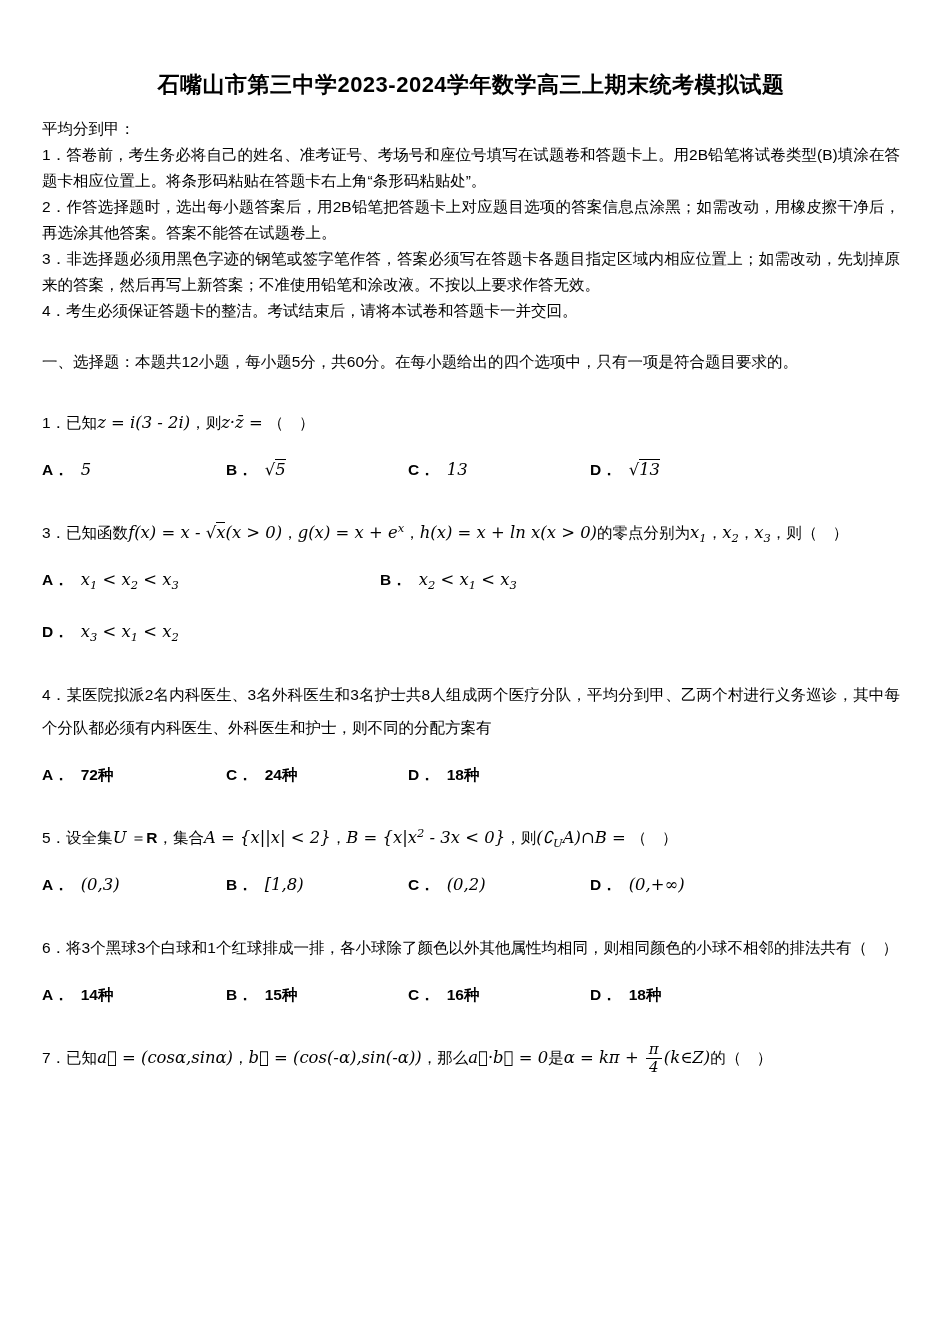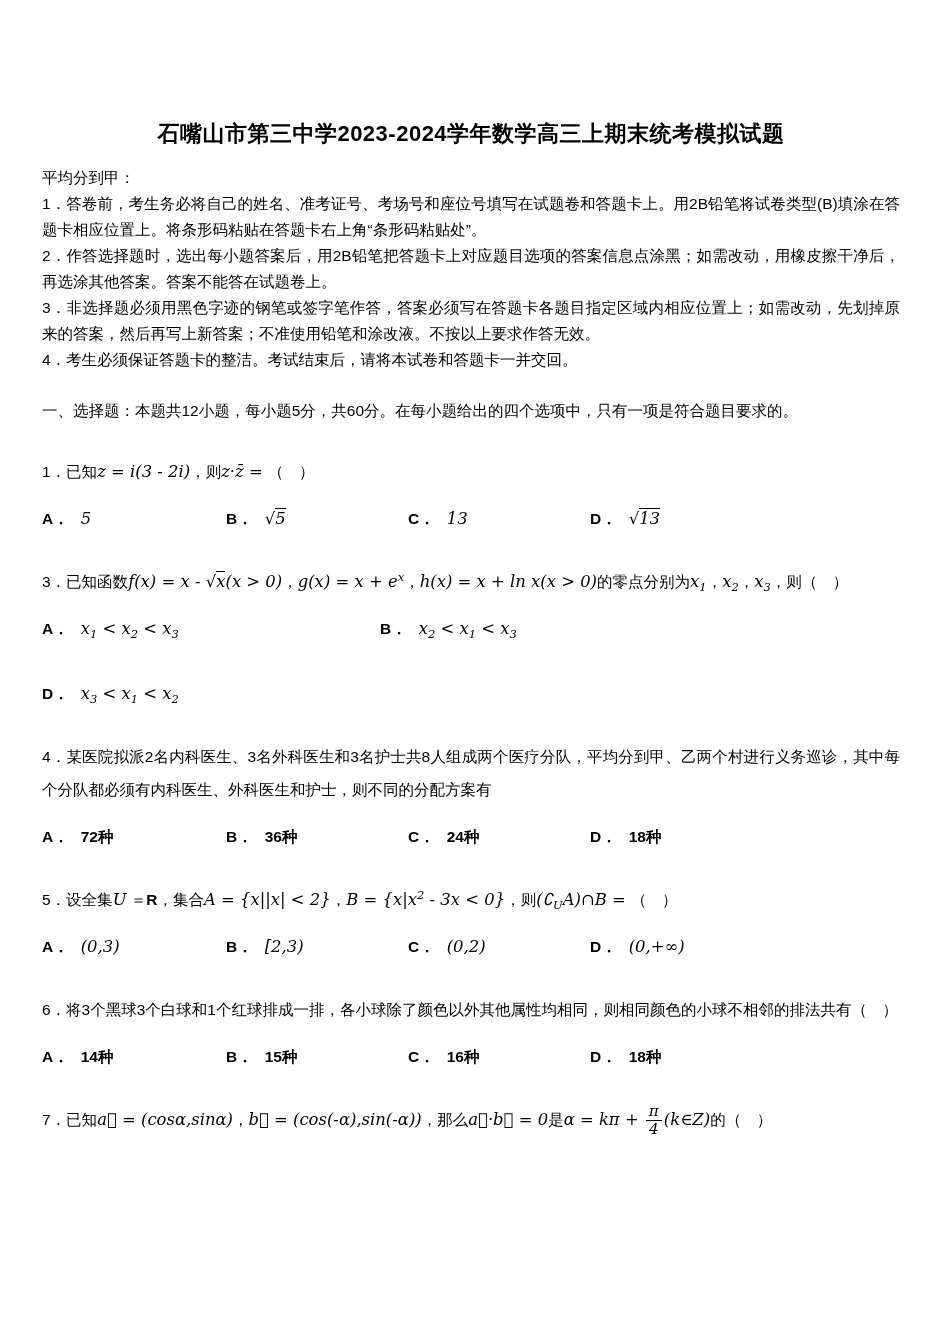--- a/index.html
+++ b/index.html
@@ -7,21 +7,21 @@
   body {
     width: 950px;
     min-height: 1344px;
     color: #000;
     font-family: "Liberation Sans", sans-serif;
     font-size: 15.5px;
   }
   .page {
     width: 942px;
     min-height: 1344px;
-    padding: 119px 42px 40px 42px;
+    padding: 70px 42px 40px 42px;
     background: #fff;
   }
   .title {
     text-align: center;
     font-weight: bold;
     font-size: 22px;
     letter-spacing: 0.5px;
     margin-bottom: 16px;
   }
   .notice-heading { line-height: 26px; }
@@ -37,21 +37,21 @@
   .stem {
     line-height: 33px;
     text-align: justify;
   }
   .options {
     display: grid;
     margin-top: 14px;
     line-height: 33px;
   }
   .cols4 { grid-template-columns: 168px 166px 166px 1fr; gap: 16px; }
-  .cols2 { grid-template-columns: 338px 1fr; row-gap: 32px; }
+  .cols2 { grid-template-columns: 338px 1fr; row-gap: 19px; }
   .opt .lab { font-weight: bold; margin-right: 12px; }
   
   m {
     font-family: "DejaVu Serif", serif;
     font-style: italic;
     font-size: 1.06em;
     white-space: nowrap;
   }
   m sup, m sub {
     font-size: 0.7em;
@@ -104,31 +104,30 @@
       <p class="opt"><b class="lab">A．</b><span><m>x<sub>1</sub> &lt; x<sub>2</sub> &lt; x<sub>3</sub></m></span></p>
       <p class="opt"><b class="lab">B．</b><span><m>x<sub>2</sub> &lt; x<sub>1</sub> &lt; x<sub>3</sub></m></span></p>
       <p class="opt"><b class="lab">D．</b><span><m>x<sub>3</sub> &lt; x<sub>1</sub> &lt; x<sub>2</sub></m></span></p>
     </div>
   </div>
 
   <div class="question">
     <p class="stem">4．某医院拟派2名内科医生、3名外科医生和3名护士共8人组成两个医疗分队，平均分到甲、乙两个村进行义务巡诊，其中每个分队都必须有内科医生、外科医生和护士，则不同的分配方案有</p>
     <div class="options cols4">
       <p class="opt"><b class="lab">A．</b><span><b>72种</b></span></p>
-      <p class="opt"><b class="lab">B．</b><span><b>36种</b></span></p>
       <p class="opt"><b class="lab">C．</b><span><b>24种</b></span></p>
       <p class="opt"><b class="lab">D．</b><span><b>18种</b></span></p>
     </div>
   </div>
 
   <div class="question">
     <p class="stem">5．设全集<m>U</m> ＝<b>R</b>，集合<m>A = {x||x| &lt; 2}</m>，<m>B = {x|x<sup>2</sup> - 3x &lt; 0}</m>，则<m>(∁<sub>U</sub>A)∩B = </m>（　）</p>
     <div class="options cols4">
       <p class="opt"><b class="lab">A．</b><span><m>(0,3)</m></span></p>
-      <p class="opt"><b class="lab">B．</b><span><m>[2,3)</m></span></p>
+      <p class="opt"><b class="lab">B．</b><span><m>[1,8)</m></span></p>
       <p class="opt"><b class="lab">C．</b><span><m>(0,2)</m></span></p>
       <p class="opt"><b class="lab">D．</b><span><m>(0,+∞)</m></span></p>
     </div>
   </div>
 
   <div class="question">
     <p class="stem">6．将3个黑球3个白球和1个红球排成一排，各小球除了颜色以外其他属性均相同，则相同颜色的小球不相邻的排法共有（　）</p>
     <div class="options cols4">
       <p class="opt"><b class="lab">A．</b><span><b>14种</b></span></p>
       <p class="opt"><b class="lab">B．</b><span><b>15种</b></span></p>

